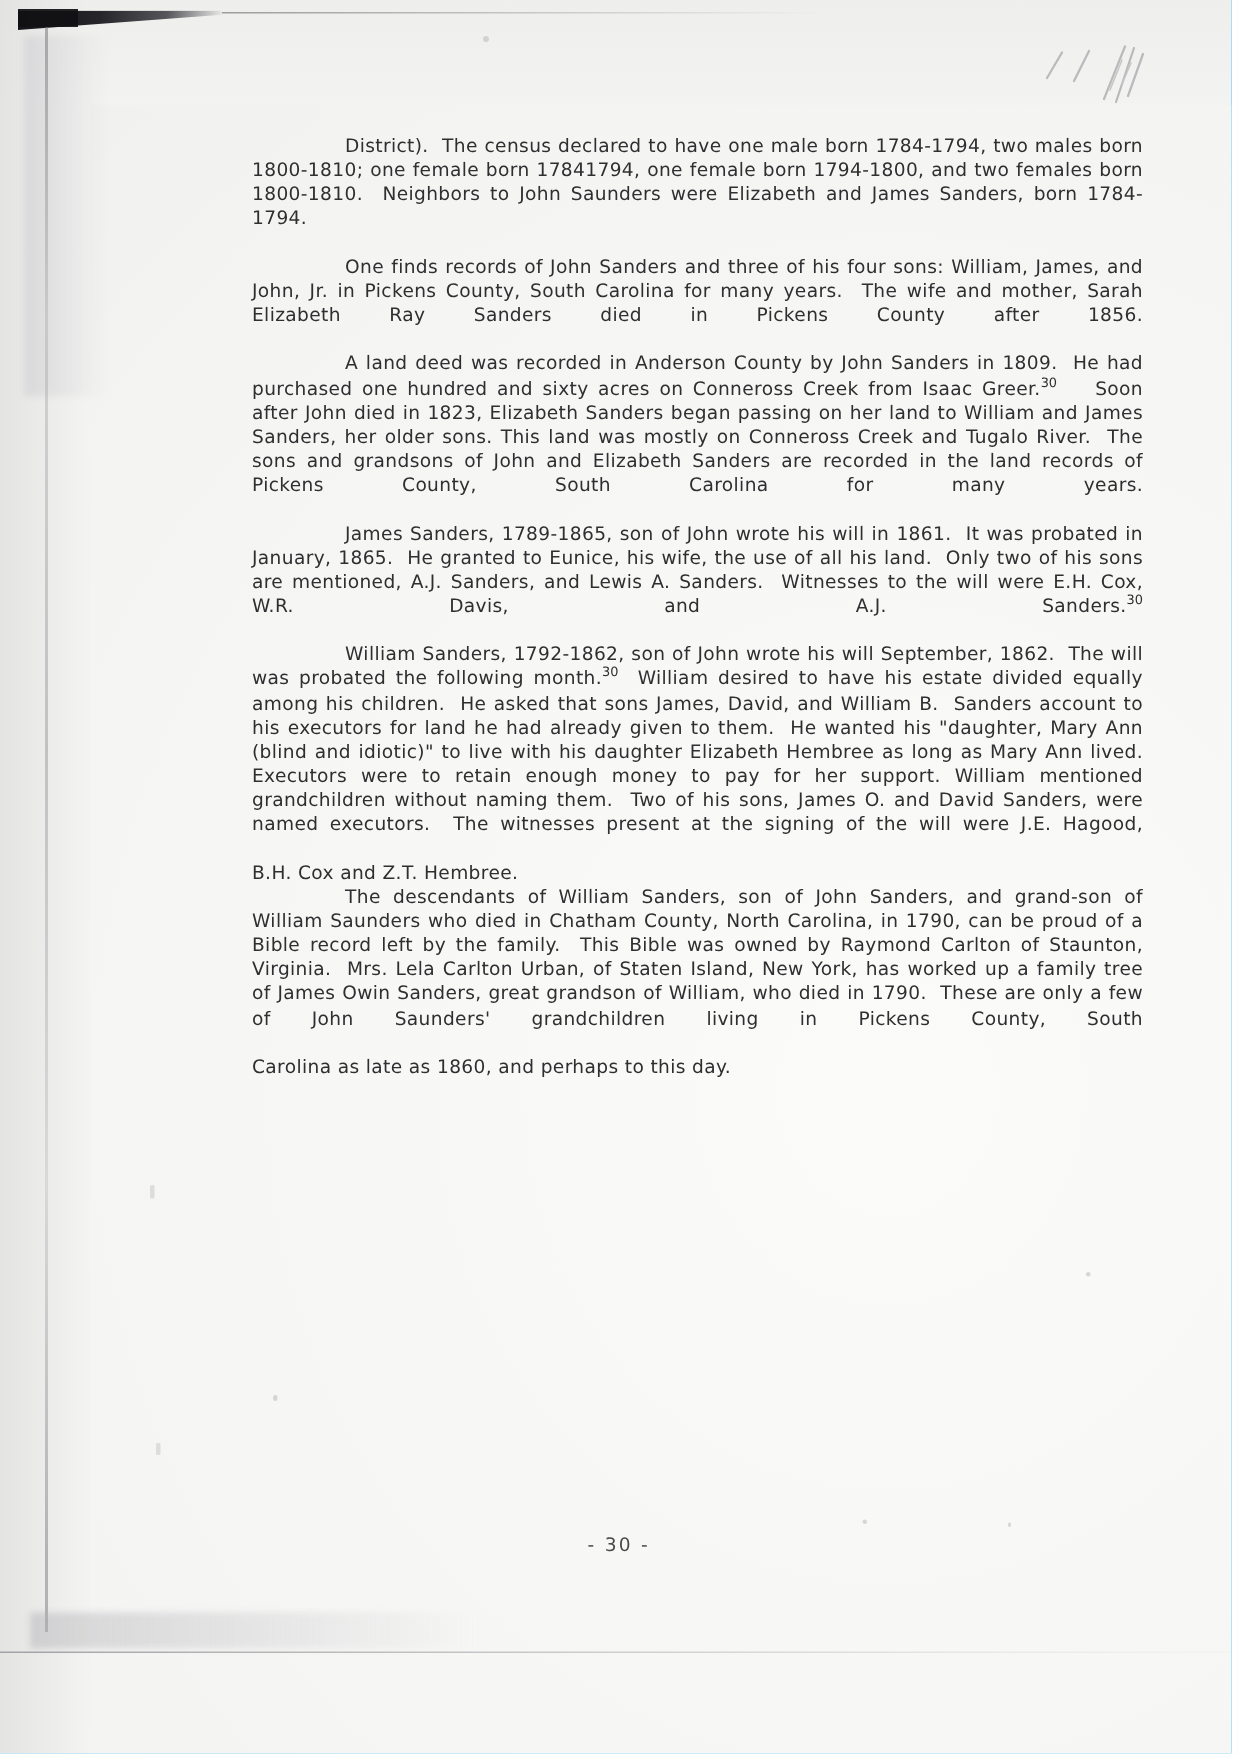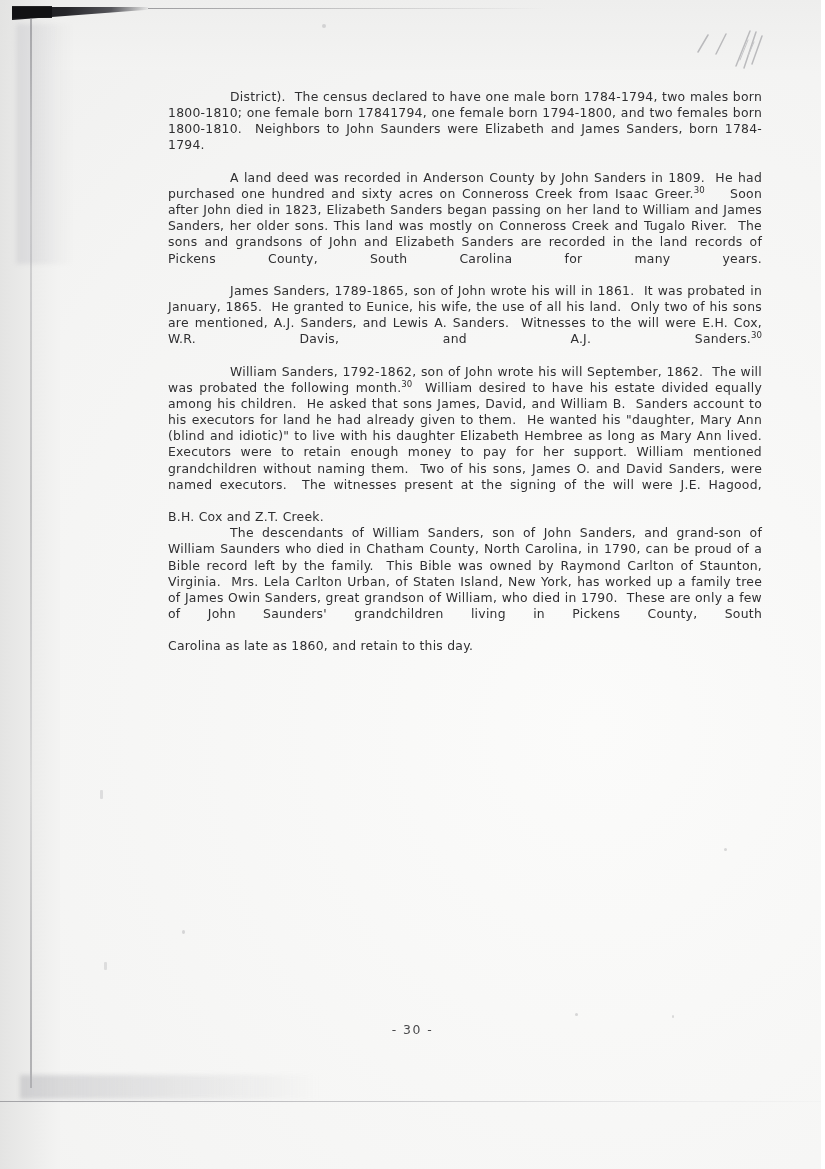--- a/index.html
+++ b/index.html
@@ -219,30 +219,31 @@
   <div class="speck" style="left:182px; top:930px; width:3px; height:4px;"></div>
   <div class="speck" style="left:575px; top:1013px; width:3px; height:3px;"></div>
   <div class="speck" style="left:672px; top:1015px; width:2px; height:3px;"></div>
   <div class="speck" style="left:100px; top:790px; width:3px; height:9px; border-radius:1px; opacity:.4;"></div>
   <div class="speck" style="left:104px; top:962px; width:3px; height:8px; border-radius:1px; opacity:.4;"></div>
 
   <div class="textblock">
 
     <p class="para first-indent"><span>District).  The census declared to have one male born 1784-1794, two males born 1800-1810; one female born 17841794, one female born 1794-1800, and two females born 1800-1810.  Neighbors to John Saunders were Elizabeth and James Sanders, born 1784-1794.</span></p>
 
+    <p class="para first-indent"><span>One finds records of John Sanders and three of his four sons: William, James, and John, Jr. in Pickens County, South Carolina for many years.  The wife and mother, Sarah Elizabeth Ray Sanders died in Pickens County after 1856.</span></p>
 
     <p class="para first-indent"><span>A land deed was recorded in Anderson County by John Sanders in 1809.  He had purchased one hundred and sixty acres on Conneross Creek from Isaac Greer.</span><sup class="fn">30</sup><span>    Soon after John died in 1823, Elizabeth Sanders began passing on her land to William and James Sanders, her older sons. This land was mostly on Conneross Creek and Tugalo River.  The sons and grandsons of John and Elizabeth Sanders are recorded in the land records of Pickens County, South Carolina for many years.</span></p>
 
     <p class="para first-indent"><span>James Sanders, 1789-1865, son of John wrote his will in 1861.  It was probated in January, 1865.  He granted to Eunice, his wife, the use of all his land.  Only two of his sons are mentioned, A.J. Sanders, and Lewis A. Sanders.  Witnesses to the will were E.H. Cox, W.R. Davis, and A.J. Sanders.</span><sup class="fn">30</sup><span></span></p>
 
     <p class="para first-indent"><span>William Sanders, 1792-1862, son of John wrote his will September, 1862.  The will was probated the following month.</span><sup class="fn">30</sup><span>  William desired to have his estate divided equally among his children.  He asked that sons James, David, and William B.  Sanders account to his executors for land he had already given to them.  He wanted his "daughter, Mary Ann (blind and idiotic)" to live with his daughter Elizabeth Hembree as long as Mary Ann lived.  Executors were to retain enough money to pay for her support. William mentioned grandchildren without naming them.  Two of his sons, James O. and David Sanders, were named executors.  The witnesses present at the signing of the will were J.E. Hagood,</span></p>
 
-    <p class="para no-justify"><span>B.H. Cox and Z.T. Creek.</span></p>
+    <p class="para no-justify"><span>B.H. Cox and Z.T. Hembree.</span></p>
 
     <p class="para first-indent"><span>The descendants of William Sanders, son of John Sanders, and grand-son of William Saunders who died in Chatham County, North Carolina, in 1790, can be proud of a Bible record left by the family.  This Bible was owned by Raymond Carlton of Staunton, Virginia.  Mrs. Lela Carlton Urban, of Staten Island, New York, has worked up a family tree of James Owin Sanders, great grandson of William, who died in 1790.  These are only a few of John Saunders' grandchildren living in Pickens County, South</span></p>
 
-    <p class="para no-justify"><span>Carolina as late as 1860, and retain to this day.</span></p>
+    <p class="para no-justify"><span>Carolina as late as 1860, and perhaps to this day.</span></p>
 
   </div>
 
   <div class="folio">- 30 -</div>
 
 </div>
 
 </body></html>

